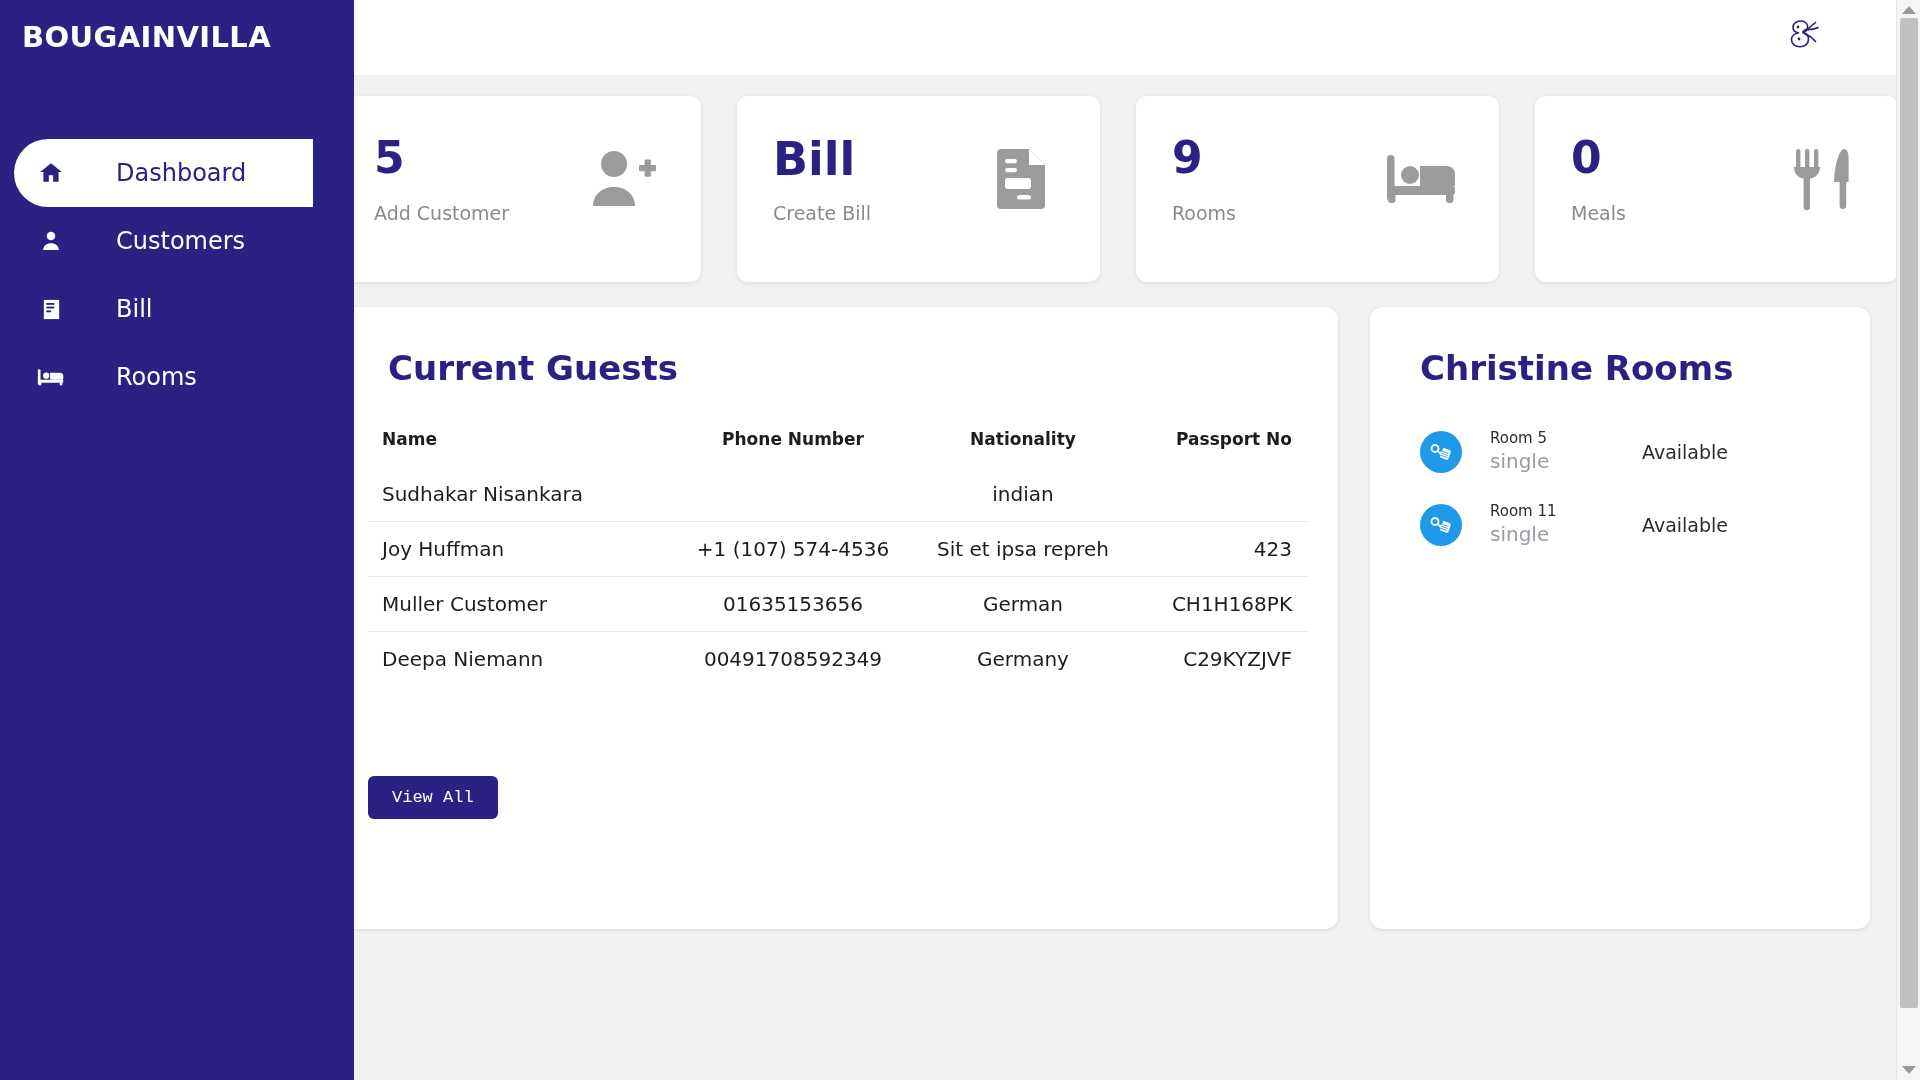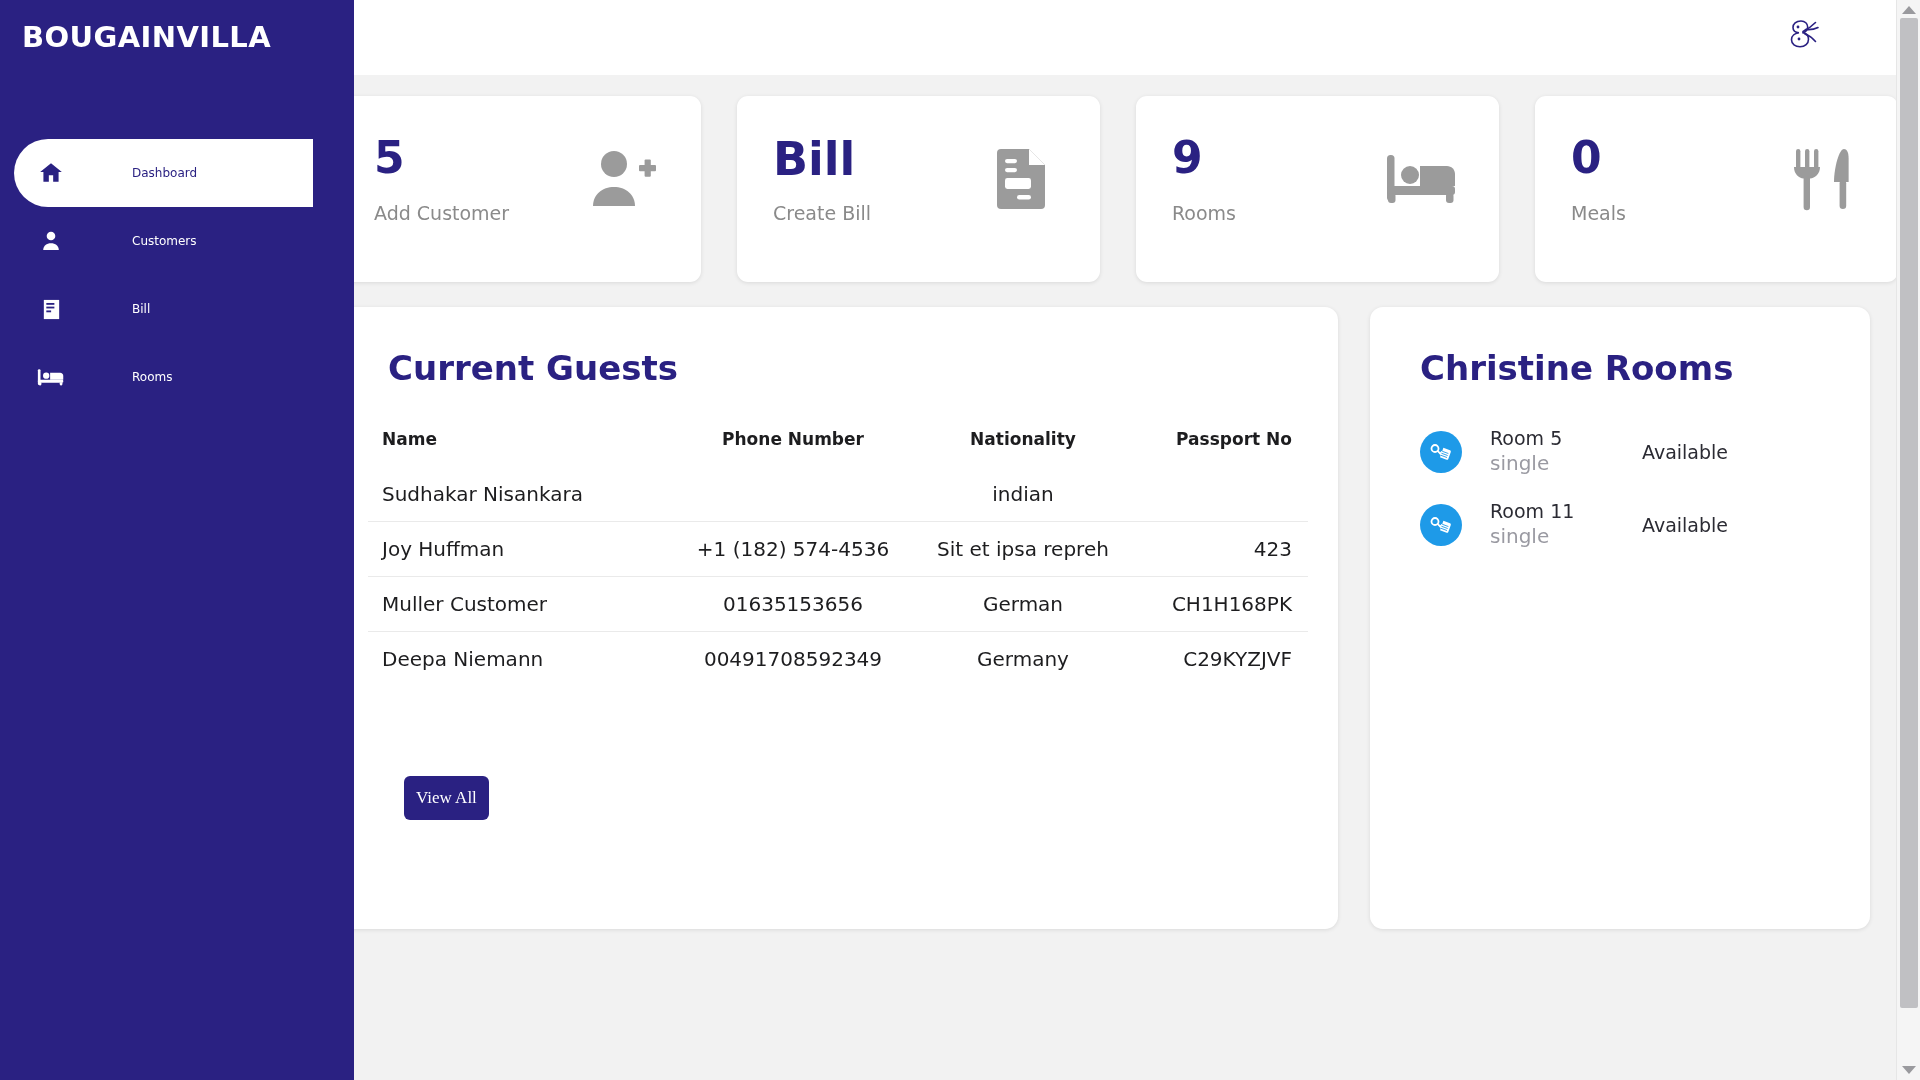--- a/index.html
+++ b/index.html
@@ -41,22 +41,22 @@
     color: #ffffff;
     cursor: pointer;
   }
   .nav-item .nav-icon {
     width: 30px; height: 30px;
     display: flex; align-items: center; justify-content: center;
     flex: 0 0 30px;
   }
   .nav-item .nav-icon svg { display: block; }
   .nav-item .nav-label {
-    margin-left: 66px;
-    font-size: 12px;
+    margin-left: 50px;
+    font-size: 24px;
     white-space: nowrap;
   }
   .nav-item.active {
     background: #ffffff;
     color: #2a2182;
     border-top-left-radius: 34px;
     border-bottom-left-radius: 34px;
     margin-left: 14px;
     padding-left: 22px;
     width: 299px;
@@ -179,24 +179,23 @@
   .guest-table td.col-pass { text-align: right; padding-right: 16px; }
 
   .view-all {
     position: absolute;
     left: 30px; top: 469px;
     background: #2a2182;
     color: #ffffff;
     border: none;
     border-radius: 6px;
     font-size: 17px;
-    font-family: Liberation Serif, serif;
-    padding: 12px 12px;
+    font-family: Liberation Mono, monospace;
+    padding: 12px 24px;
     cursor: pointer;
-    margin-left: 36px;
   }
 
   
   .rooms-list {
     position: absolute;
     left: 28px; top: 108px;
     width: 444px;
   }
   .room-row {
     display: flex;
@@ -207,21 +206,21 @@
   .room-icon {
     width: 42px; height: 42px;
     border-radius: 50%;
     background: #1e9ae8;
     display: flex; align-items: center; justify-content: center;
     flex: 0 0 42px;
     margin-left: 22px;
   }
   .room-icon svg { display: block; }
   .room-info { margin-left: 28px; width: 152px; }
-  .room-name { font-size: 19px; color: #2b2b33; line-height: 1.25; }
+  .room-name { font-size: 15px; color: #2b2b33; line-height: 1.25; }
   .room-type { font-size: 20px; color: #9a9aa2; line-height: 1.3; }
   .room-status { font-size: 19px; color: #2b2b33; }
 
   
   .scrollbar {
     position: absolute;
     right: 0; top: 0;
     width: 24px; height: 1080px;
     background: #f5f5f5;
     border-left: 1px solid #e6e6e6;
@@ -397,21 +396,21 @@
           </thead>
           <tbody>
             <tr>
               <td class="col-name">Sudhakar Nisankara</td>
               <td></td>
               <td>indian</td>
               <td class="col-pass"></td>
             </tr>
             <tr>
               <td class="col-name">Joy Huffman</td>
-              <td>+1 (182) 574-4536</td>
+              <td>+1 (107) 574-4536</td>
               <td>Sit et ipsa repreh</td>
               <td class="col-pass">423</td>
             </tr>
             <tr>
               <td class="col-name">Muller Customer</td>
               <td>01635153656</td>
               <td>German</td>
               <td class="col-pass">CH1H168PK</td>
             </tr>
             <tr>

